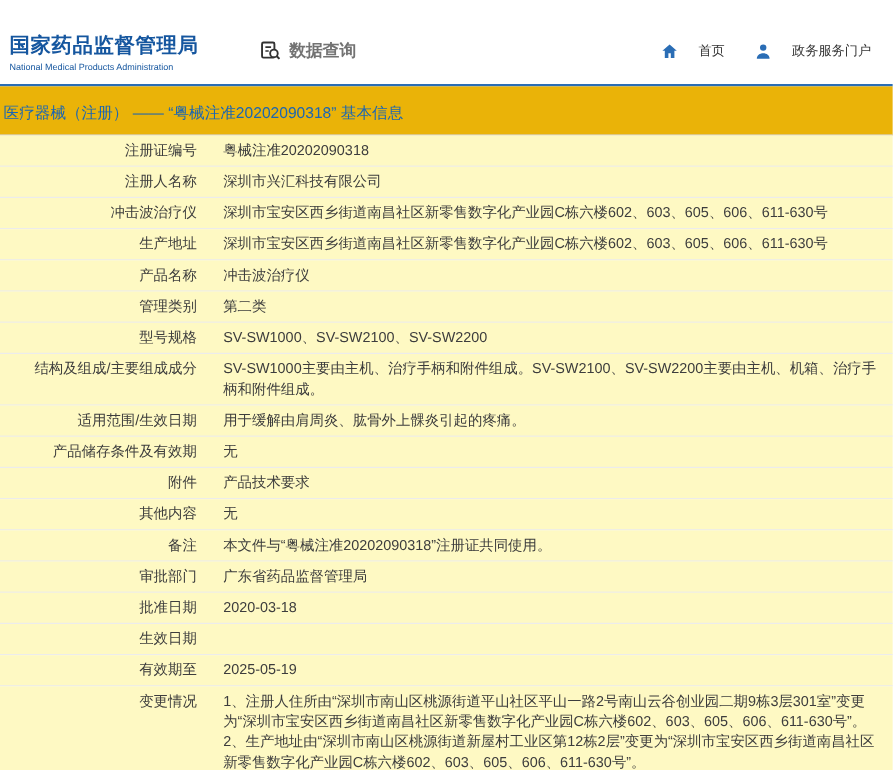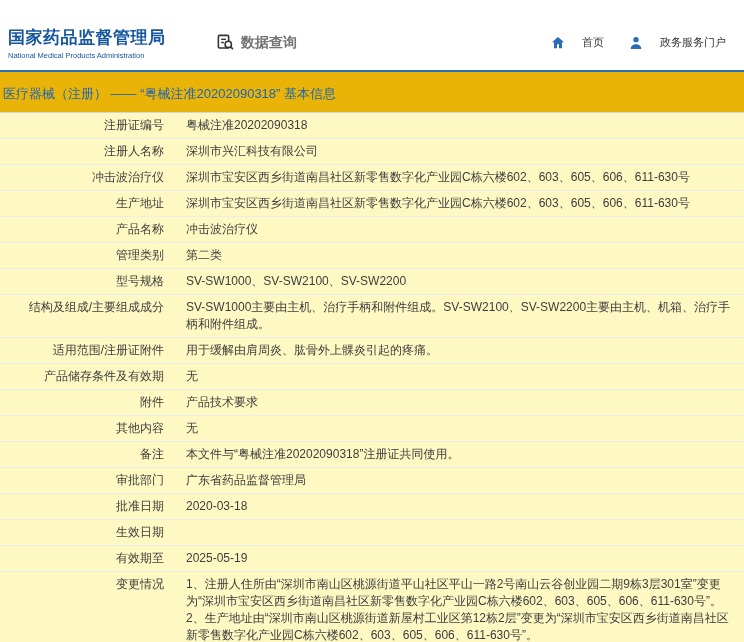--- a/index.html
+++ b/index.html
@@ -125,21 +125,21 @@
     </div>
     <div class="row">
       <div class="cell label">型号规格</div>
       <div class="cell value">SV-SW1000、SV-SW2100、SV-SW2200</div>
     </div>
     <div class="row">
       <div class="cell label">结构及组成/主要组成成分</div>
       <div class="cell value">SV-SW1000主要由主机、治疗手柄和附件组成。SV-SW2100、SV-SW2200主要由主机、机箱、治疗手柄和附件组成。</div>
     </div>
     <div class="row">
-      <div class="cell label">适用范围/注册证附件</div>
+      <div class="cell label">适用范围/生效日期</div>
       <div class="cell value">用于缓解由肩周炎、肱骨外上髁炎引起的疼痛。</div>
     </div>
     <div class="row">
       <div class="cell label">产品储存条件及有效期</div>
       <div class="cell value">无</div>
     </div>
     <div class="row">
       <div class="cell label">附件</div>
       <div class="cell value">产品技术要求</div>
     </div>

